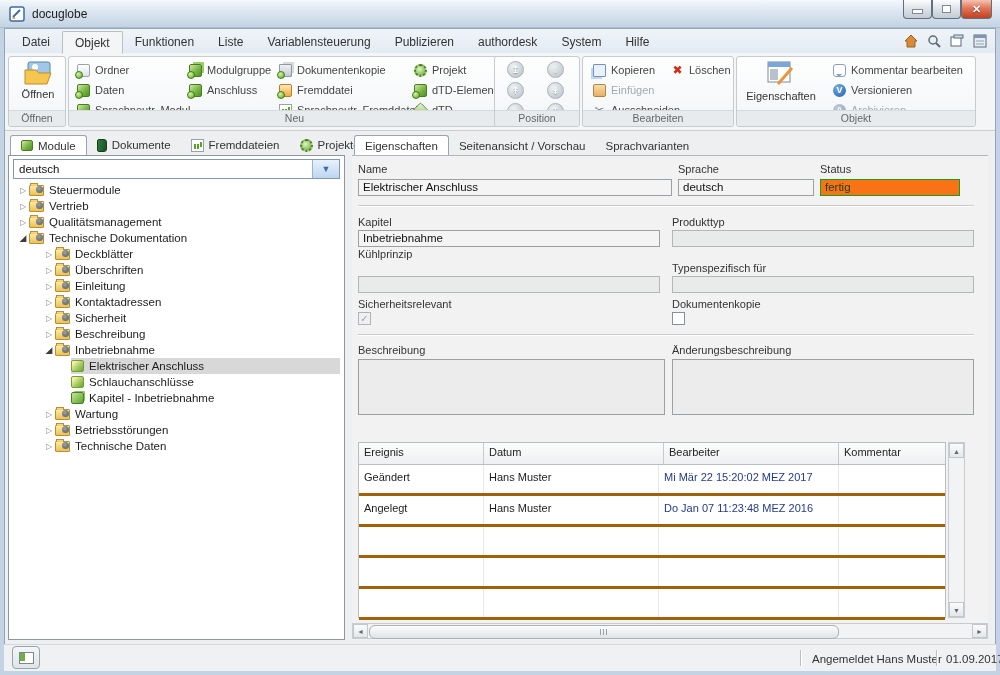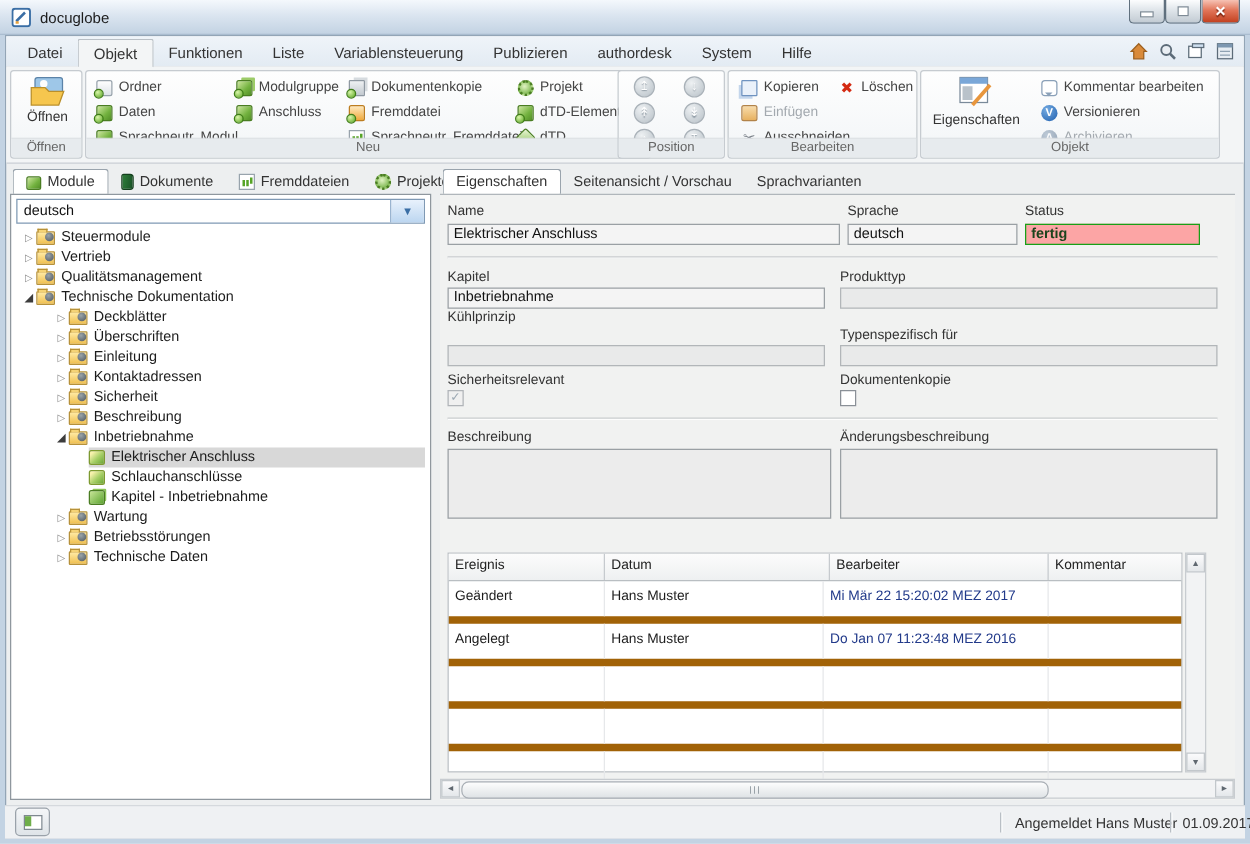--- a/index.html
+++ b/index.html
@@ -67,21 +67,21 @@
   .glyph-ic{font-size:12px;line-height:13px;width:13px;text-align:center;flex:0 0 13px}
   .ic-circleV{width:13px;height:13px;border-radius:50%;flex:0 0 13px;text-align:center;
         background:radial-gradient(circle at 35% 30%,#74abe2,#1f5fae);color:#fff;font-size:9px;
         font-weight:bold;line-height:13px}
   .ic-bubble{background:#fff;border:1px solid #8aa0b8;border-radius:3px}
   .ic-bubble::after{content:"";position:absolute;left:2px;bottom:-4px;border:3px solid transparent;
         border-top-color:#8aa0b8}
   .disabled .ic-circleV{filter:grayscale(.6);opacity:.55}
   
   .ptabs{display:flex;align-items:flex-end;height:23px;font-size:11.5px;color:#333}
-  .ptab{padding:4px 10px 3px;display:flex;align-items:center;gap:5px;white-space:nowrap}
+  .ptab{padding:4px 10px 3px;display:flex;gap:5px;white-space:nowrap}
   .ptab.active{background:#fff;border:1px solid #9aa4ad;border-bottom:1px solid #fff;
                border-radius:3px 3px 0 0;margin-bottom:-1px}
   .lbox{left:8px;top:155px;width:337px;height:485px;background:#fff;border:1px solid #8f979e;box-sizing:border-box}
   .dd{left:4px;top:3px;width:327px;height:20px;border:1px solid #7f99b4;background:#fff;
       box-sizing:border-box;display:flex}
   .dd-text{flex:1;font-size:11.5px;padding:3px 5px;color:#111}
   .dd-btn{width:26px;background:linear-gradient(#e8f1fc,#bcd6f0);border-left:1px solid #9ab4d0;
           color:#3a6ea5;font-size:9px;text-align:center;line-height:18px}
   .tico-folder{width:15px;height:11px;flex:0 0 15px;position:relative;border-radius:1px;
       background:linear-gradient(#ffeaa4,#f0c050);border:1px solid #b6913a;box-sizing:border-box}
@@ -99,32 +99,32 @@
   .selwrap{display:flex;align-items:center;gap:5px;height:16px;flex:1}
   .selwrap.sel{background:#d8d8d8}
   .lv0{padding-left:8px}.lv1{padding-left:34px}.lv2{padding-left:62px}
   
   .rbox{left:352px;top:155px;width:636px;height:485px;background:#f1f2f1;
         border-top:1px solid #b0b6bb;box-sizing:border-box}
   .flabel{position:absolute;font-size:11px;color:#333;white-space:nowrap}
   .ffield{position:absolute;background:#f4f4f4;border:1px solid #9aa0a4;box-sizing:border-box;
           height:17px;font-size:11.5px;line-height:15px;padding:0 4px;color:#111}
   .ffield.empty{background:#e9eaea;border-color:#b2b6b9}
-  .status-field{background:#fca5a5;border-color:#17a017;color:#1c431c;font-weight:bold}
+  .status-field{background:#f97316;border-color:#17a017;color:#1c431c;font-weight:normal}
   .fsep{position:absolute;height:1px;background:#c9cccE;border-bottom:1px solid #fdfdfd}
   .ftext{position:absolute;background:#ececec;border:1px solid #9aa0a4;box-sizing:border-box;height:56px}
   .cbx{position:absolute;width:13px;height:13px;border:1px solid #8a9097;background:#fff;box-sizing:border-box;
        font-size:10px;line-height:11px;text-align:center;color:#9aa7b2}
   .cbx.checked{background:#f0f0f0;border-color:#b0b4b8}
   
   .htable{position:absolute;left:358px;top:442px;width:588px;height:176px;background:#fff;
           border:1px solid #b9bec2;box-sizing:border-box}
   .th-row{display:flex;height:21px;background:linear-gradient(#fcfcfc,#eef0f1);border-bottom:1px solid #b9bec2}
   .th{font-size:11px;color:#222;padding:3px 5px;border-right:1px solid #c6cace;box-sizing:border-box;white-space:nowrap}
-  .td-row{display:flex;height:28px;border-bottom:6px solid #a16207}
+  .td-row{display:flex;height:28px;border-bottom:3px solid #a16207}
   .td{font-size:11px;color:#1c1c1c;padding:6px 5px 0;border-right:1px solid #e6e8ea;box-sizing:border-box;
       white-space:nowrap;overflow:hidden}
   .td.date{color:#223a8a}
   .c1{width:125px}.c2{width:175px}.c3{width:180px}.c4{flex:1;border-right:none}
   
   .vscroll{position:absolute;left:948px;top:442px;width:17px;height:176px;background:#f2f3f4;
            border:1px solid #c8ccd0;box-sizing:border-box}
   .sarrow{position:absolute;left:0;width:15px;height:15px;font-size:7px;color:#606870;
           text-align:center;line-height:15px;background:linear-gradient(#fbfbfc,#e4e7ea);border:1px solid #c2c7cb;box-sizing:border-box}
   .hscroll{position:absolute;left:352px;top:623px;width:636px;height:16px;background:#f2f3f4;

